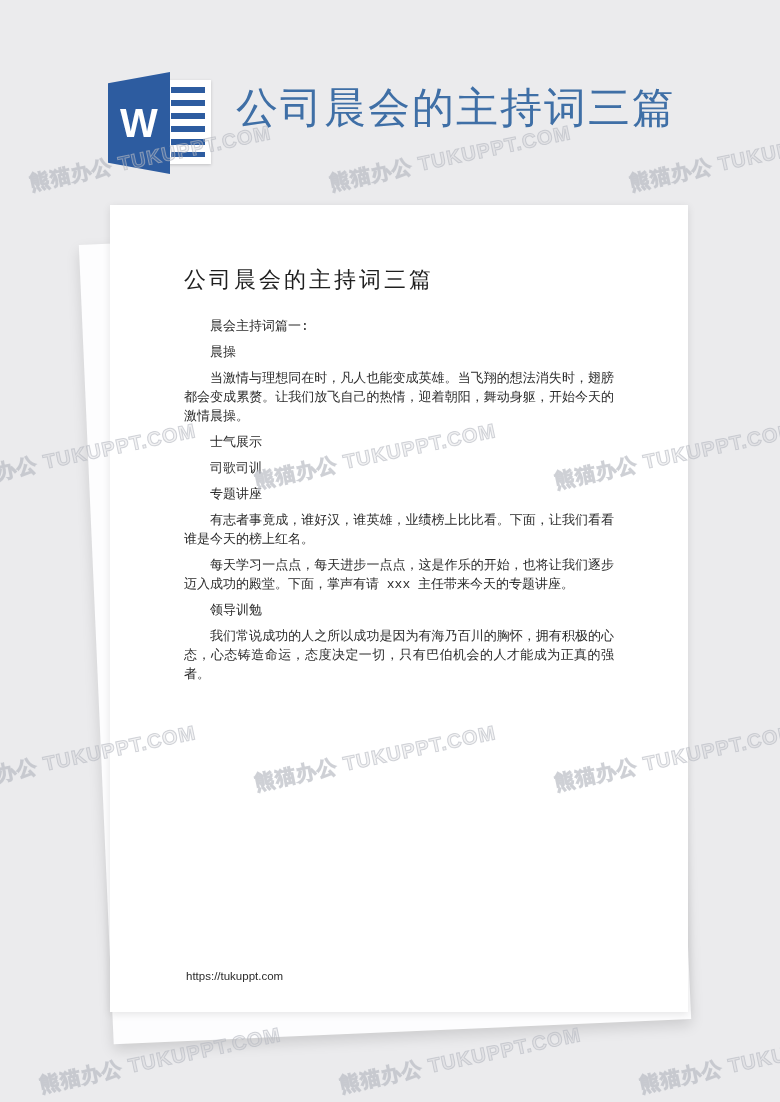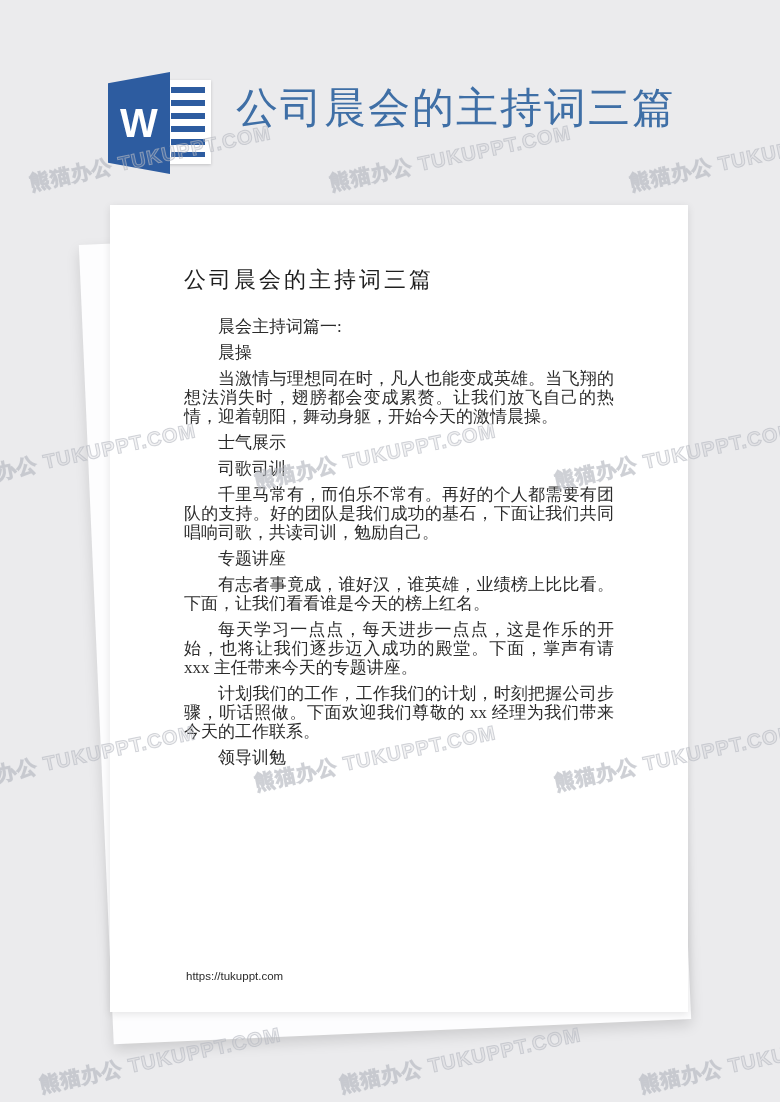--- a/index.html
+++ b/index.html
@@ -39,22 +39,22 @@
   .sheet-main{
     position:absolute;left:110px;top:205px;width:578px;height:807px;background:#ffffff;
     box-shadow:0 2px 8px rgba(0,0,0,.10);z-index:2;box-sizing:border-box;
     padding:60px 74px 0 74px;
   }
   .doc-title{
     margin:0 0 22px 0;font-family:"Liberation Serif","DejaVu Serif",serif;
     font-size:22px;line-height:30px;font-weight:400;color:#1f1f1f;letter-spacing:3px;
   }
   .doc-body p{
-    margin:0 0 7px 0;font-family:Liberation Serif, serif;
-    font-size:17px;line-height:19px;color:#2b2b2b;text-indent:2em;text-align:justify;
+    margin:0 0 7px 0;font-family:Liberation Mono, monospace;
+    font-size:13px;line-height:19px;color:#2b2b2b;text-indent:2em;text-align:justify;
   }
   .doc-footer{
     position:absolute;left:76px;bottom:30px;font-size:11.5px;color:#2a2a2a;
     font-family:"Liberation Sans",sans-serif;
   }
   
   .wm-layer{position:absolute;inset:0;z-index:5;pointer-events:none;}
   .wm{
     position:absolute;white-space:nowrap;font-weight:bold;font-size:20px;
     letter-spacing:1px;font-family:"Liberation Sans",sans-serif;
@@ -83,26 +83,25 @@
   <div class="sheet-back"></div>
 
   <div class="sheet-main">
     <h1 class="doc-title">公司晨会的主持词三篇</h1>
     <div class="doc-body" id="doc-body">
         <p>晨会主持词篇一:</p>
         <p>晨操</p>
         <p>当激情与理想同在时，凡人也能变成英雄。当飞翔的想法消失时，翅膀都会变成累赘。让我们放飞自己的热情，迎着朝阳，舞动身躯，开始今天的激情晨操。</p>
         <p>士气展示</p>
         <p>司歌司训</p>
-        <p>千里马常有，而伯乐不常有。再好的个人都需要有团队的支持。好的团队是我们成功的基石，下面让我们共同唱响司歌，共读司训，勉励自己。</p>
         <p>专题讲座</p>
         <p>有志者事竟成，谁好汉，谁英雄，业绩榜上比比看。下面，让我们看看谁是今天的榜上红名。</p>
         <p>每天学习一点点，每天进步一点点，这是作乐的开始，也将让我们逐步迈入成功的殿堂。下面，掌声有请 xxx 主任带来今天的专题讲座。</p>
-        <p>计划我们的工作，工作我们的计划，时刻把握公司步骤，听话照做。下面欢迎我们尊敬的 xx 经理为我们带来今天的工作联系。</p>
         <p>领导训勉</p>
+        <p>我们常说成功的人之所以成功是因为有海乃百川的胸怀，拥有积极的心态，心态铸造命运，态度决定一切，只有巴伯机会的人才能成为正真的强者。</p>
       </div>
     <div class="doc-footer">https://tukuppt.com</div>
   </div>
 
   <div class="wm-layer" id="wm-layer">
       <span class="wm" style="left: 30px; top: 170px;">熊猫办公 TUKUPPT.COM</span>
       <span class="wm" style="left: 330px; top: 170px;">熊猫办公 TUKUPPT.COM</span>
       <span class="wm" style="left: 630px; top: 170px;">熊猫办公 TUKUPPT.COM</span>
       <span class="wm" style="left: -45px; top: 468px;">熊猫办公 TUKUPPT.COM</span>
       <span class="wm" style="left: 255px; top: 468px;">熊猫办公 TUKUPPT.COM</span>

